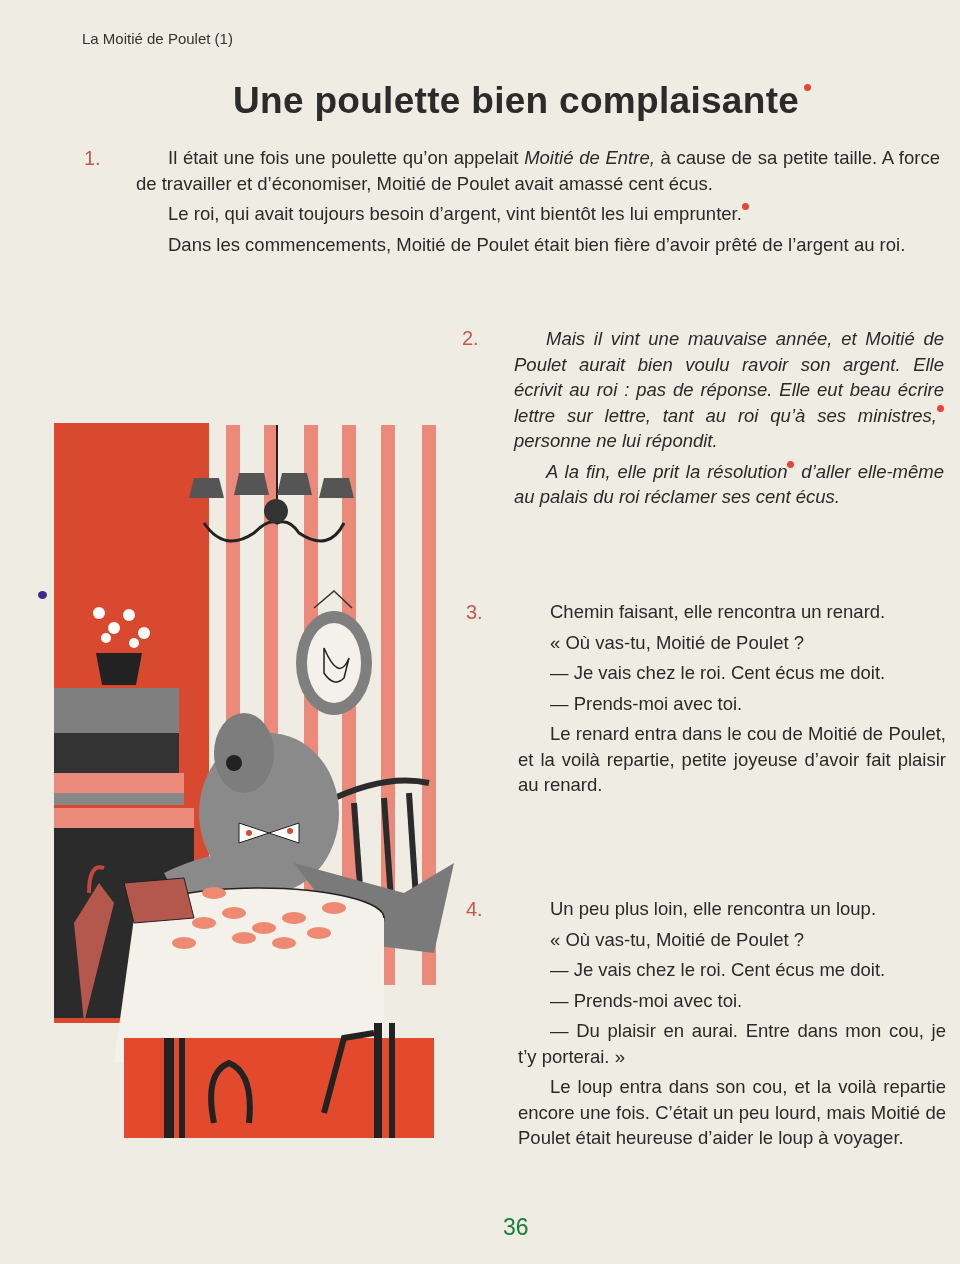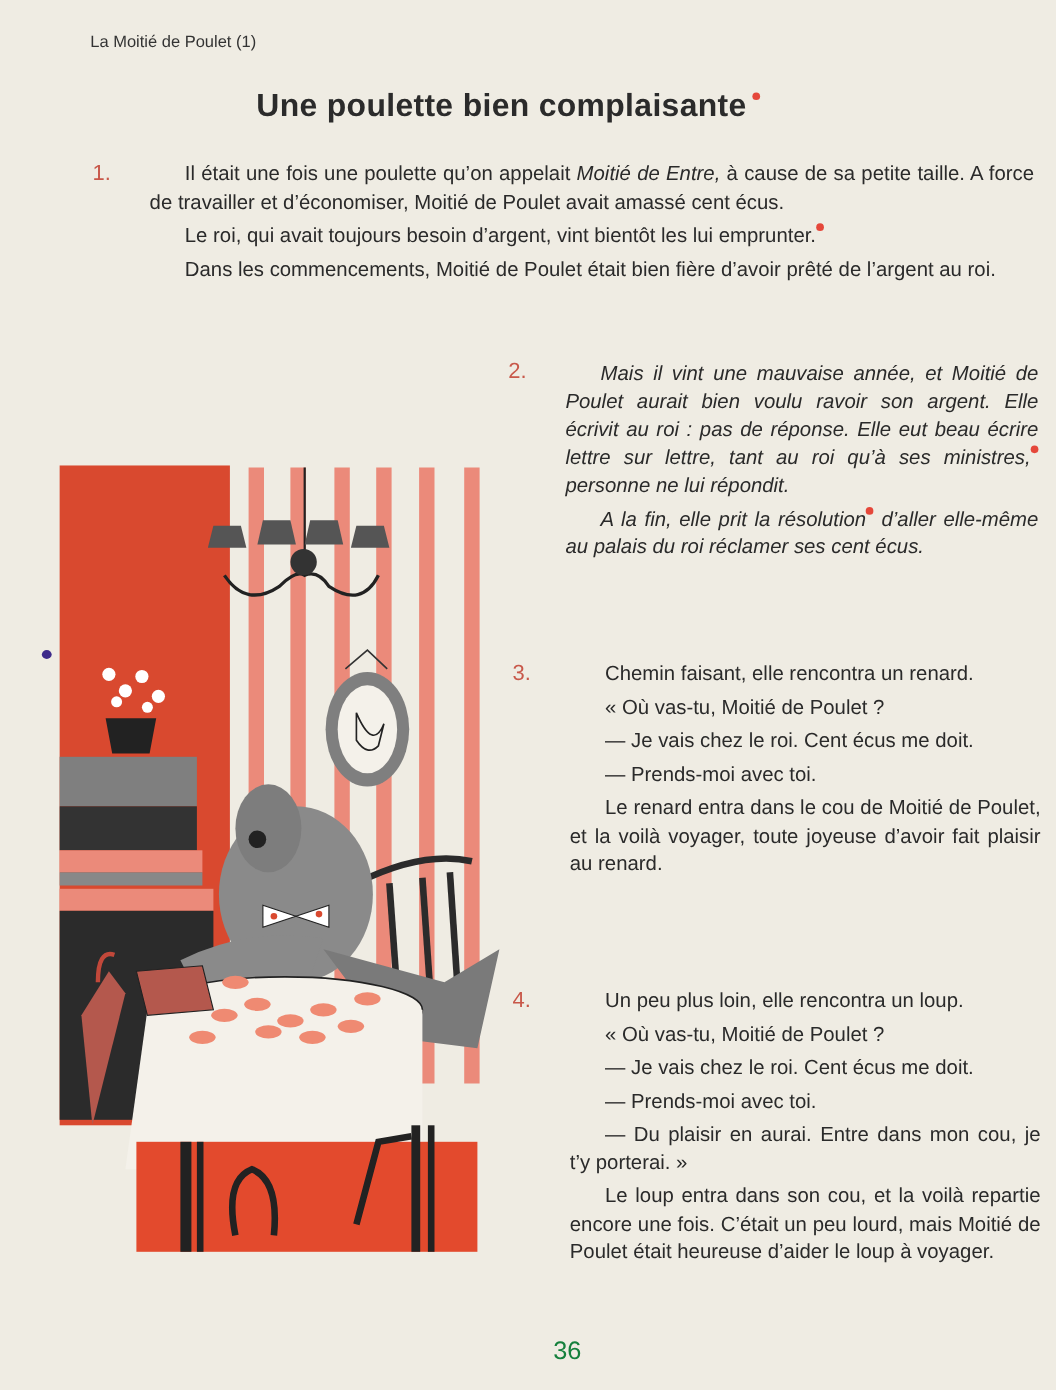--- a/index.html
+++ b/index.html
@@ -3,21 +3,21 @@
 <meta charset="utf-8">
 <style>
   html, body { margin:0; padding:0; }
   body {
     width:960px; height:1264px; overflow:hidden; position:relative;
     background:#efece3;
     font-family:"Liberation Sans", "DejaVu Sans", sans-serif;
     color:#2a2a2a;
   }
   .running-head { position:absolute; left:82px; top:30px; font-size:15px; color:#333; }
-  .title { position:absolute; left:233px; top:80px; font-size:29px; font-weight:bold; color:#2b2b2b; letter-spacing:0.3px; }
+  .title { position:absolute; left:233px; top:80px; font-size:37px; font-weight:bold; color:#2b2b2b; letter-spacing:0.3px; }
   .title .dot { display:inline-block; width:7px; height:7px; border-radius:50%; background:#e5473a; margin-left:5px; vertical-align:top; margin-top:4px; }
   .num { position:absolute; color:#c8584a; font-size:20px; }
   .para { position:absolute; font-size:18.5px; line-height:25.5px; text-align:justify; }
   .para p { margin:0 0 5px 0; text-indent:32px; text-align:justify; }
   .para p.first { text-indent:0; }
   .sec1 { left:136px; top:145px; width:804px; }
   .sec1 p.first { text-indent:32px; }
   .sec2 { left:514px; top:326px; width:430px;font-style:italic; }
   .sec3 { left:518px; top:599px; width:428px; }
   .sec4 { left:518px; top:896px; width:428px; }
@@ -45,21 +45,21 @@
   <p><span>Mais il vint une mauvaise année, et Moitié de Poulet aurait bien voulu ravoir son argent. Elle écrivit au roi : pas de réponse. Elle eut beau écrire lettre sur lettre, tant au roi qu’à ses ministres,</span><span class="rdot"></span> <span>personne ne lui répondit.</span></p>
   <p><span>A la fin, elle prit la résolution</span><span class="rdot"></span><span> d’aller elle-même au palais du roi réclamer ses cent écus.</span></p>
 </div>
 
 <div class="num" style="left:466px; top:601px;">3.</div>
 <div class="para sec3">
   <p>Chemin faisant, elle rencontra un renard.</p>
   <p>« Où vas-tu, Moitié de Poulet ?</p>
   <p>— Je vais chez le roi. Cent écus me doit.</p>
   <p>— Prends-moi avec toi.</p>
-  <p>Le renard entra dans le cou de Moitié de Poulet, et la voilà voyager, toute joyeuse d’avoir fait plaisir au renard.</p>
+  <p>Le renard entra dans le cou de Moitié de Poulet, et la voilà repartie, petite joyeuse d’avoir fait plaisir au renard.</p>
 </div>
 
 <div class="num" style="left:466px; top:898px;">4.</div>
 <div class="para sec4">
   <p>Un peu plus loin, elle rencontra un loup.</p>
   <p>« Où vas-tu, Moitié de Poulet ?</p>
   <p>— Je vais chez le roi. Cent écus me doit.</p>
   <p>— Prends-moi avec toi.</p>
   <p>— Du plaisir en aurai. Entre dans mon cou, je t’y porterai. »</p>
   <p>Le loup entra dans son cou, et la voilà repartie encore une fois. C’était un peu lourd, mais Moitié de Poulet était heureuse d’aider le loup à voyager.</p>

